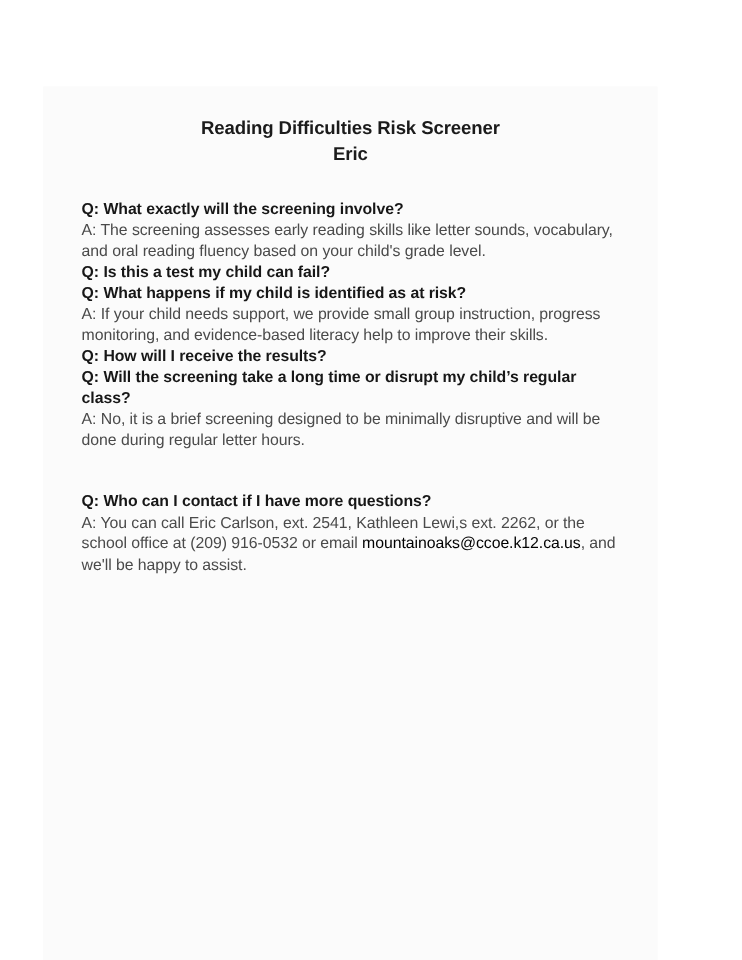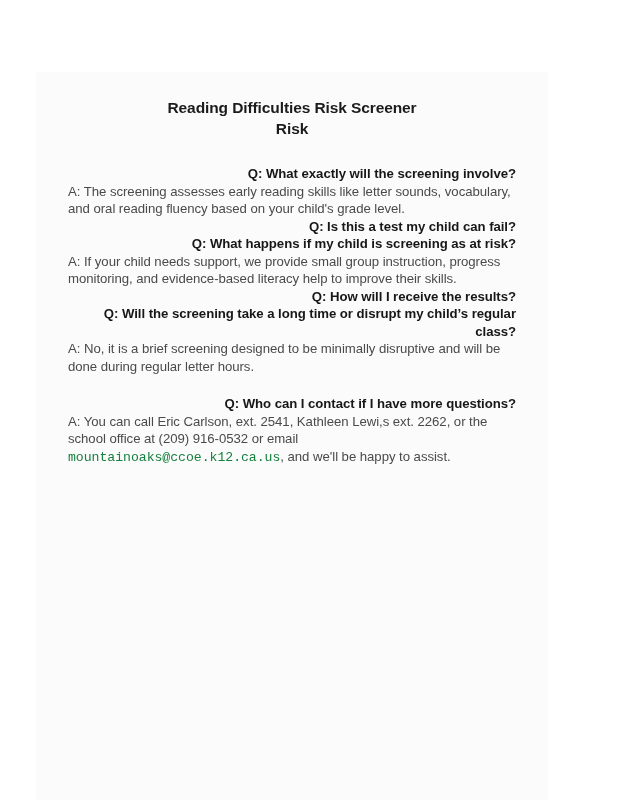--- a/index.html
+++ b/index.html
@@ -61,77 +61,75 @@
     padding: 0;
     list-style: none;
   }
   .faq-item {
     margin: 0;
     padding: 0;
   }
   .faq-item + .faq-item {
   }
   .faq-item.extra-gap {
-    margin-top: 20px;
+    margin-top: 34px;
   }
 
   .faq-question {
     font-weight: bold;
     font-size: 13.2px;
     line-height: 17.5px;
     color: #171717;
     margin: 0;
     letter-spacing: -0.05px;
-    text-align: right;
   }
   .faq-answer {
     font-weight: normal;
     font-size: 13.2px;
     line-height: 17.5px;
     color: #4a4a4a;
     margin: 0;
     letter-spacing: -0.05px;
   }
 
   .email-link {
-    color: #15803d;
+    color: #000000;
     text-decoration: none;
-    font-family: Liberation Mono, monospace;
   }
 
   
   .faq-list {
     margin-top: 26px;
   }
 </style>
 </head>
 <body>
 
 <div class="viewer">
   <div class="page-sheet">
     <div class="page-content">
 
       <h1 class="doc-title">
         <span class="title-line">Reading Difficulties Risk Screener</span>
-        <span class="title-line">Risk</span>
+        <span class="title-line">Eric</span>
       </h1>
 
       <ul class="faq-list">
 
         <li class="faq-item">
           <p class="faq-question">Q: What exactly will the screening involve?</p>
           <p class="faq-answer">A: The screening assesses early reading skills like letter sounds, vocabulary, and oral reading fluency based on your child's grade level.</p>
         </li>
 
         <li class="faq-item">
           <p class="faq-question">Q: Is this a test my child can fail?</p>
         </li>
 
         <li class="faq-item">
-          <p class="faq-question">Q: What happens if my child is screening as at risk?</p>
+          <p class="faq-question">Q: What happens if my child is identified as at risk?</p>
           <p class="faq-answer">A: If your child needs support, we provide small group instruction, progress monitoring, and evidence-based literacy help to improve their skills.</p>
         </li>
 
         <li class="faq-item">
           <p class="faq-question">Q: How will I receive the results?</p>
         </li>
 
 
         <li class="faq-item">
           <p class="faq-question">Q: Will the screening take a long time or disrupt my child’s regular class?</p>

